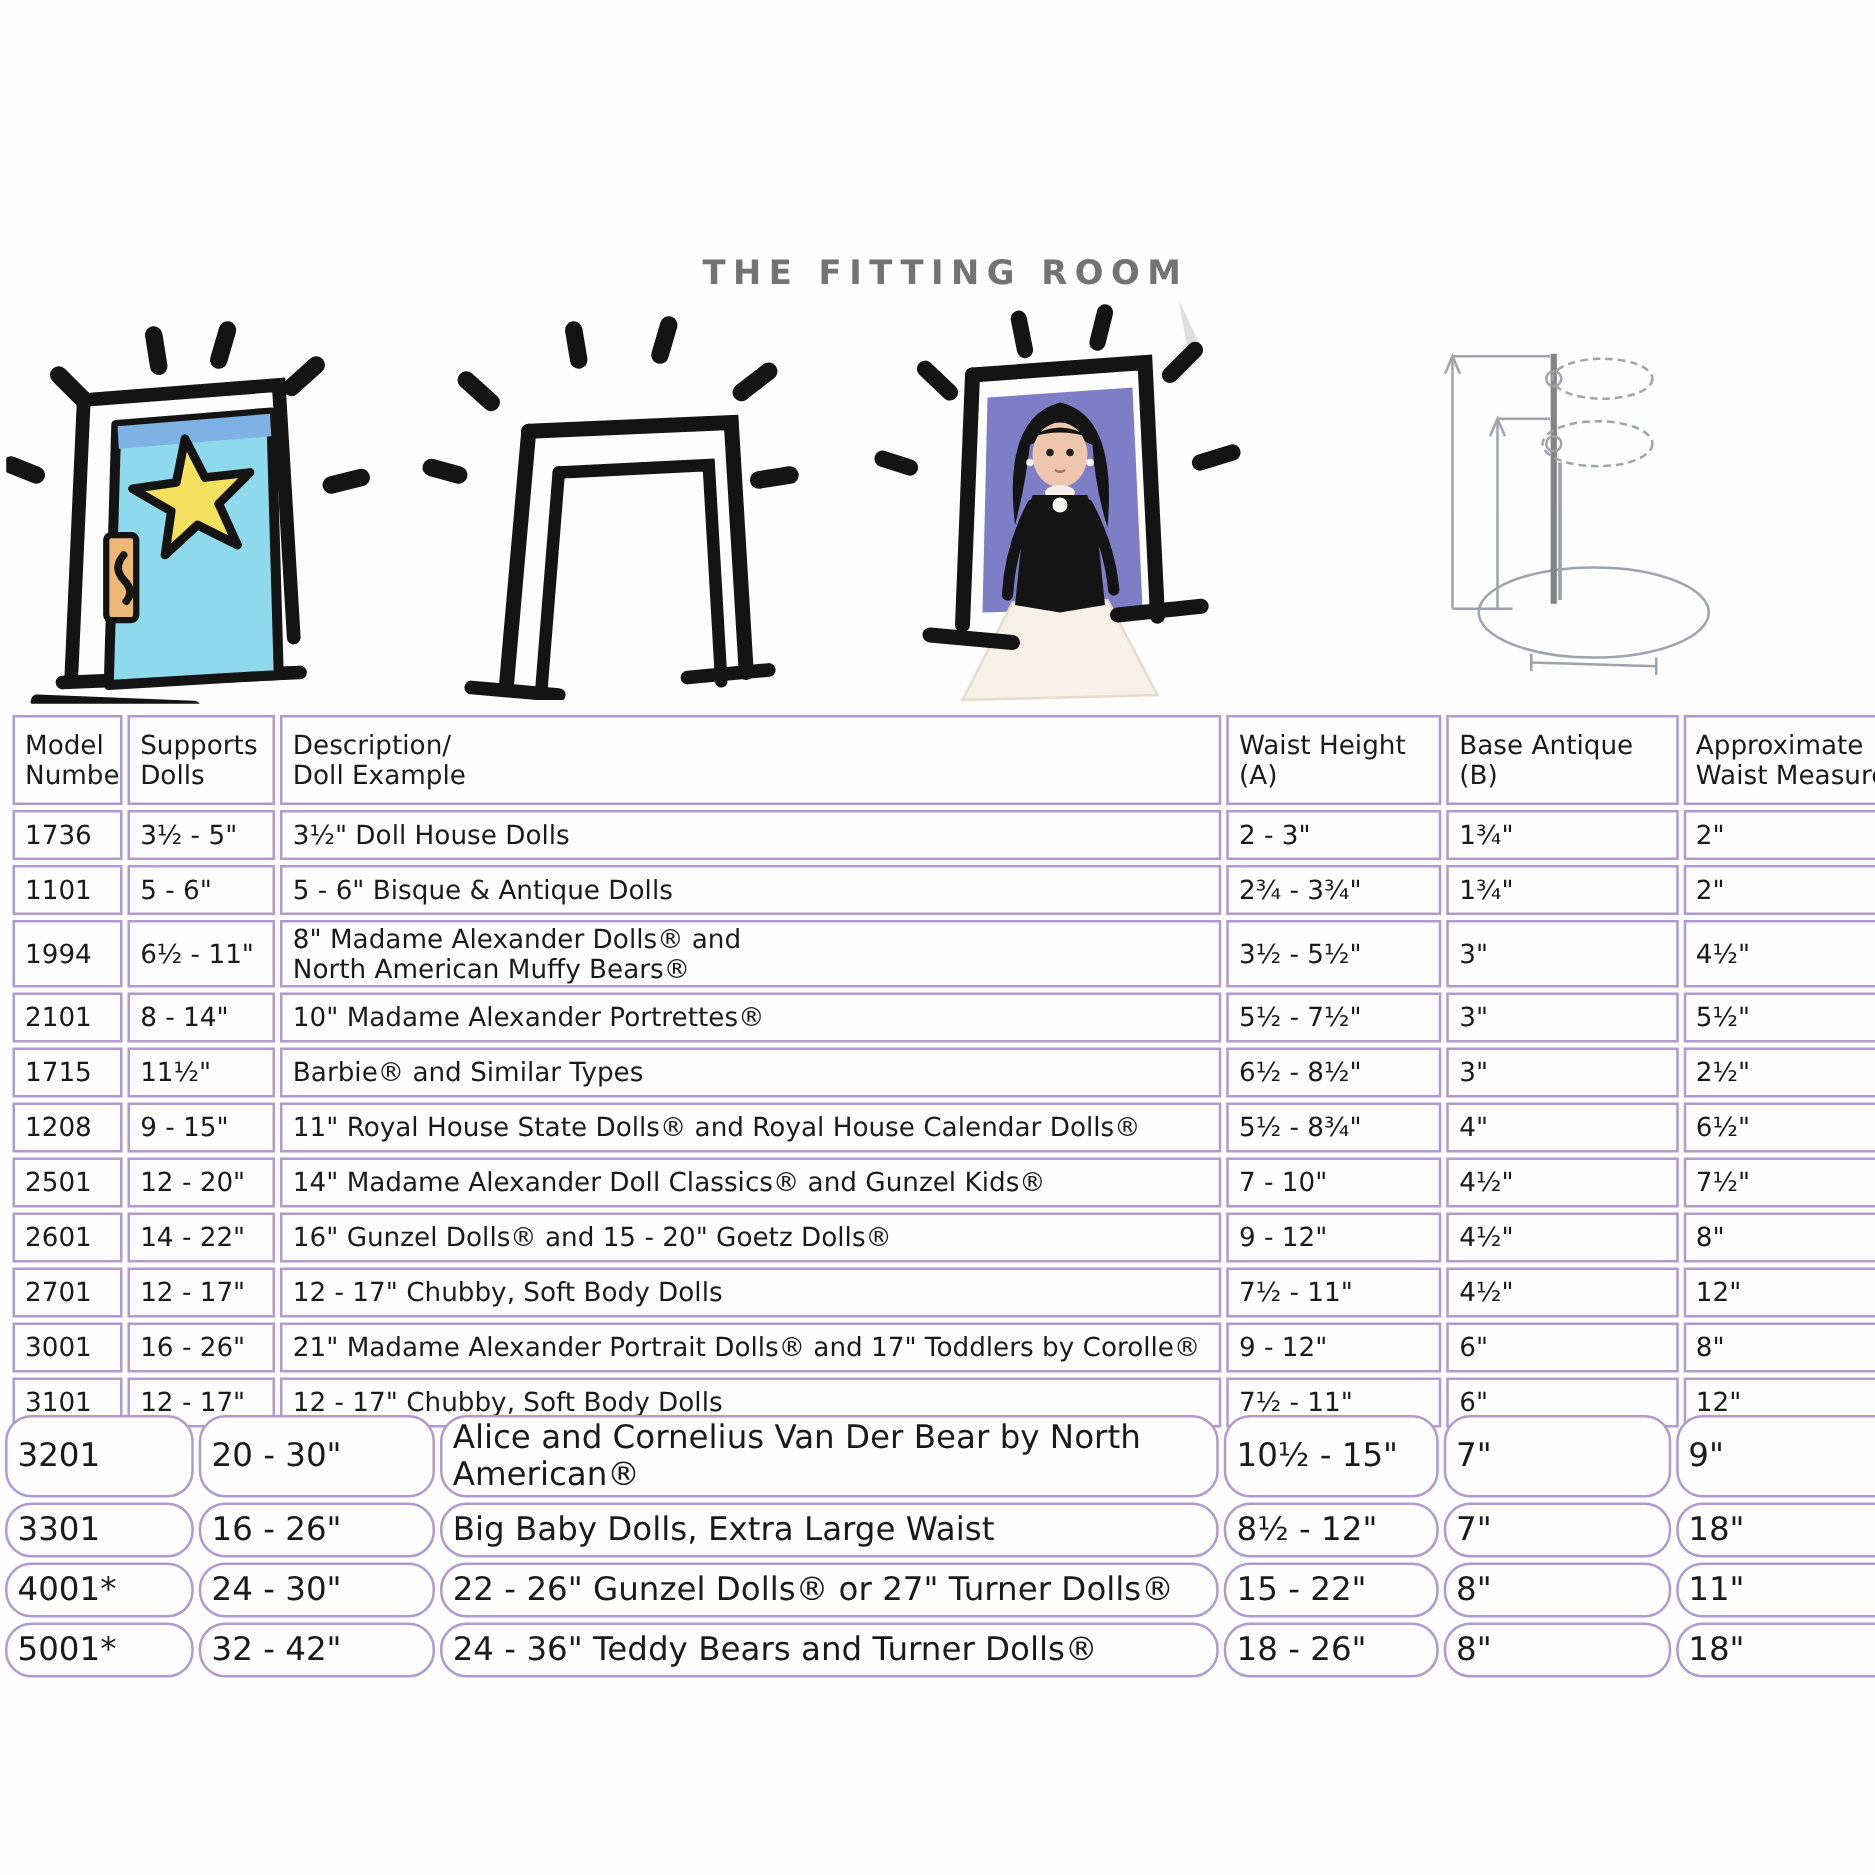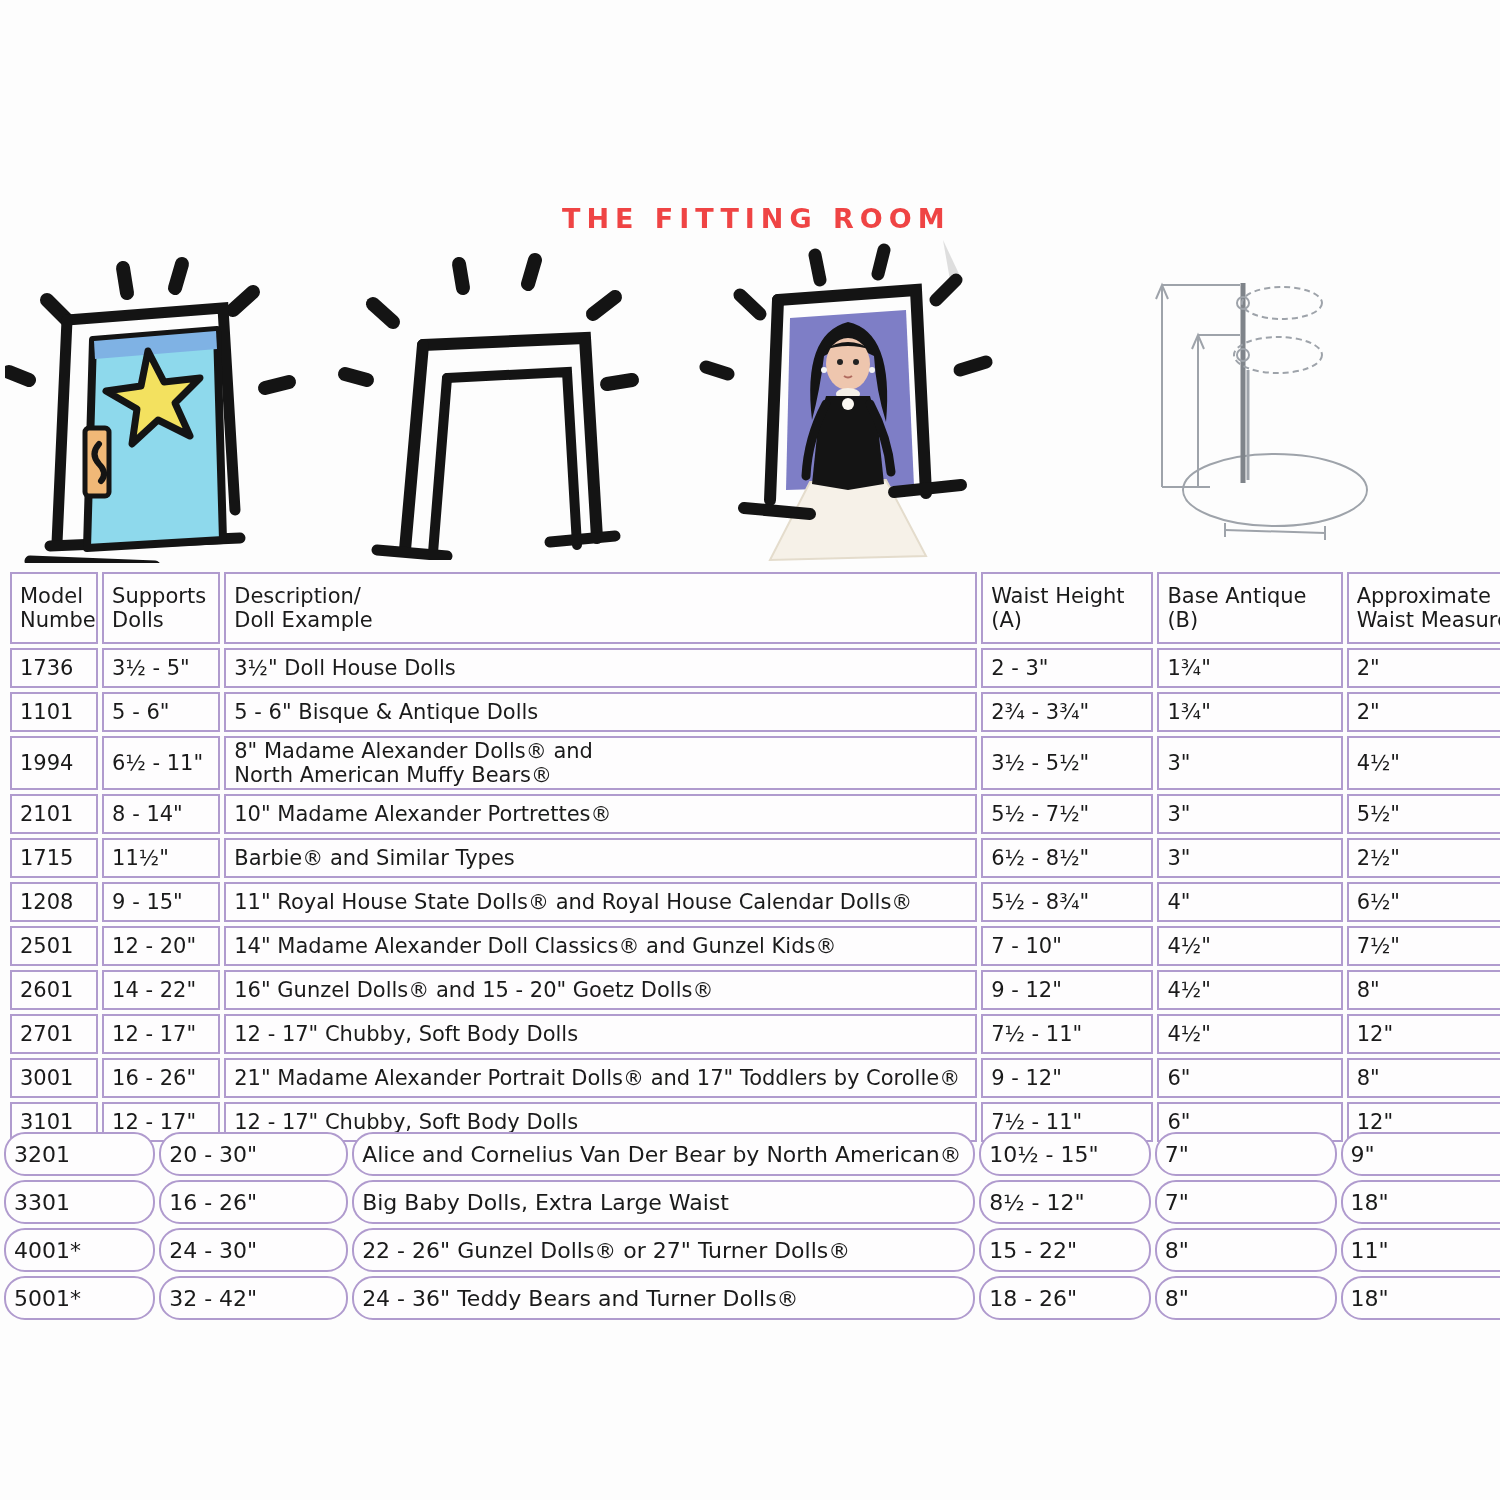--- a/index.html
+++ b/index.html
@@ -5,41 +5,41 @@
   html,body{margin:0;padding:0;background:#ffffff;}
   .page{
     position:relative;width:1500px;height:1500px;overflow:hidden;
     background:#fdfdfd;
     font-family:"DejaVu Sans","Liberation Sans",sans-serif;
     color:#1a1a1a;
   }
   .title{
     position:absolute;left:562px;top:203px;width:420px;
     font-size:27px;font-weight:bold;letter-spacing:6px;
-    color:#ef4444;white-space:nowrap;
+    color:#737373;white-space:nowrap;
   }
   .illo{position:absolute;}
   .illo svg{display:block;}
 
   table{border-collapse:separate;border-spacing:4px;position:absolute;table-layout:fixed;}
   td,th{
     border:2px solid #b09bce;
     background:#fefdfe;
     padding:1px 8px;
     vertical-align:middle;
     text-align:left;
     font-weight:normal;
     white-space:pre-line;
     overflow:hidden;
   }
   .t1{left:6px;top:568px;width:1595px;}
   .t1 td,.t1 th{font-size:21px;height:34px;}
   .t1 th{height:66px;}
   .t2{left:0px;top:1128px;width:1600px;}
-  .t2 td{font-size:22px;height:38px;border-radius:21px;}
+  .t2 td{font-size:26px;height:38px;border-radius:21px;}
 </style>
 </head>
 <body>
 
 <div class="page">
 
   <div class="title">THE FITTING ROOM</div>
 
   <div class="illo" style="left:5px;top:248px;">
     <svg width="300" height="315" viewBox="0 0 300 315">

